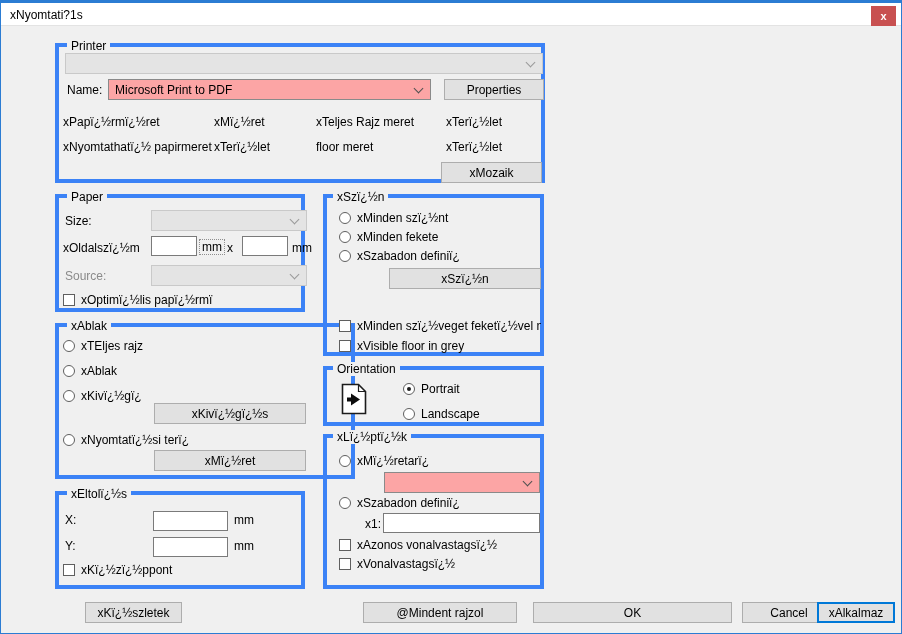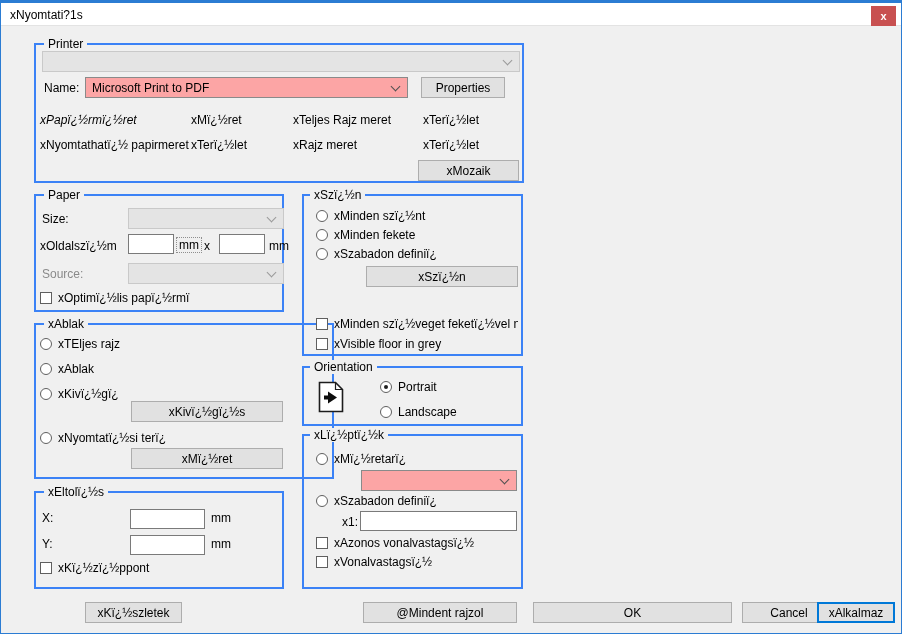--- a/index.html
+++ b/index.html
@@ -16,21 +16,21 @@
     background:#ffffff; border-top:2px solid #2b7cd3;
     border-bottom:1px solid #e3e3e3;
   }
   .title-text { position:absolute; left:9px; top:5px; font-size:12px; }
   .close-btn {
     position:absolute; left:870px; top:3px; width:25px; height:20px;
     background:#c85050; color:#fff; font-weight:bold; font-size:11px;
     display:flex; align-items:center; justify-content:center; cursor:default;
   }
   
-  .group { position:absolute; border:2px solid #3b82f6; }
+  .group { position:absolute; border:4px solid #3b82f6;margin-left:21px; }
   .group-label {
     position:absolute; top:-8px; left:8px; background:#f0f0f0;
     padding:0 4px; white-space:nowrap;
   }
   .group-label.plain { left:6px; }
   .lbl { position:absolute; white-space:nowrap; }
   .lbl.gray { color:#8a8a8a; }
   .btn {
     position:absolute; background:#e1e1e1; border:1px solid #adadad;
     display:flex; align-items:center; justify-content:center;
@@ -88,32 +88,32 @@
 
   <div class="combo disabled" style="left:6px; top:6px; width:478px; height:21px;">
     <span class="chev"></span>
   </div>
 
   <div class="lbl" style="left:8px; top:36px;">Name:</div>
   <div class="combo" style="left:49px; top:32px; width:323px; height:21px;">
     <span>Microsoft Print to PDF</span>
     <span class="chev"></span>
   </div>
-  <div class="btn" style="left:385px; top:32px; width:84px; height:21px;">
+  <div class="btn" style="left:385px; top:32px; width:100px; height:21px;">
     <span>Properties</span>
   </div>
 
-  <div class="lbl" style="left:4px;  top:68px;font-style:italic;">xPapï¿½rmï¿½ret</div>
+  <div class="lbl" style="left:4px;  top:68px;">xPapï¿½rmï¿½ret</div>
   <div class="lbl" style="left:155px;top:68px;">xMï¿½ret</div>
   <div class="lbl" style="left:257px;top:68px;">xTeljes Rajz meret</div>
   <div class="lbl" style="left:387px;top:68px;">xTerï¿½let</div>
 
   <div class="lbl" style="left:4px;  top:93px;">xNyomtathatï¿½ papirmeret</div>
   <div class="lbl" style="left:155px;top:93px;">xTerï¿½let</div>
-  <div class="lbl" style="left:257px;top:93px;">xRajz meret</div>
+  <div class="lbl" style="left:257px;top:93px;">floor meret</div>
   <div class="lbl" style="left:387px;top:93px;">xTerï¿½let</div>
 
   <div class="btn" style="left:382px; top:115px; width:101px; height:21px;">
     <span>xMozaik</span>
   </div>
 </div>
 
 <div class="group" style="left:33px; top:193px; width:250px; height:118px;">
   <div class="group-label">Paper</div>
 

